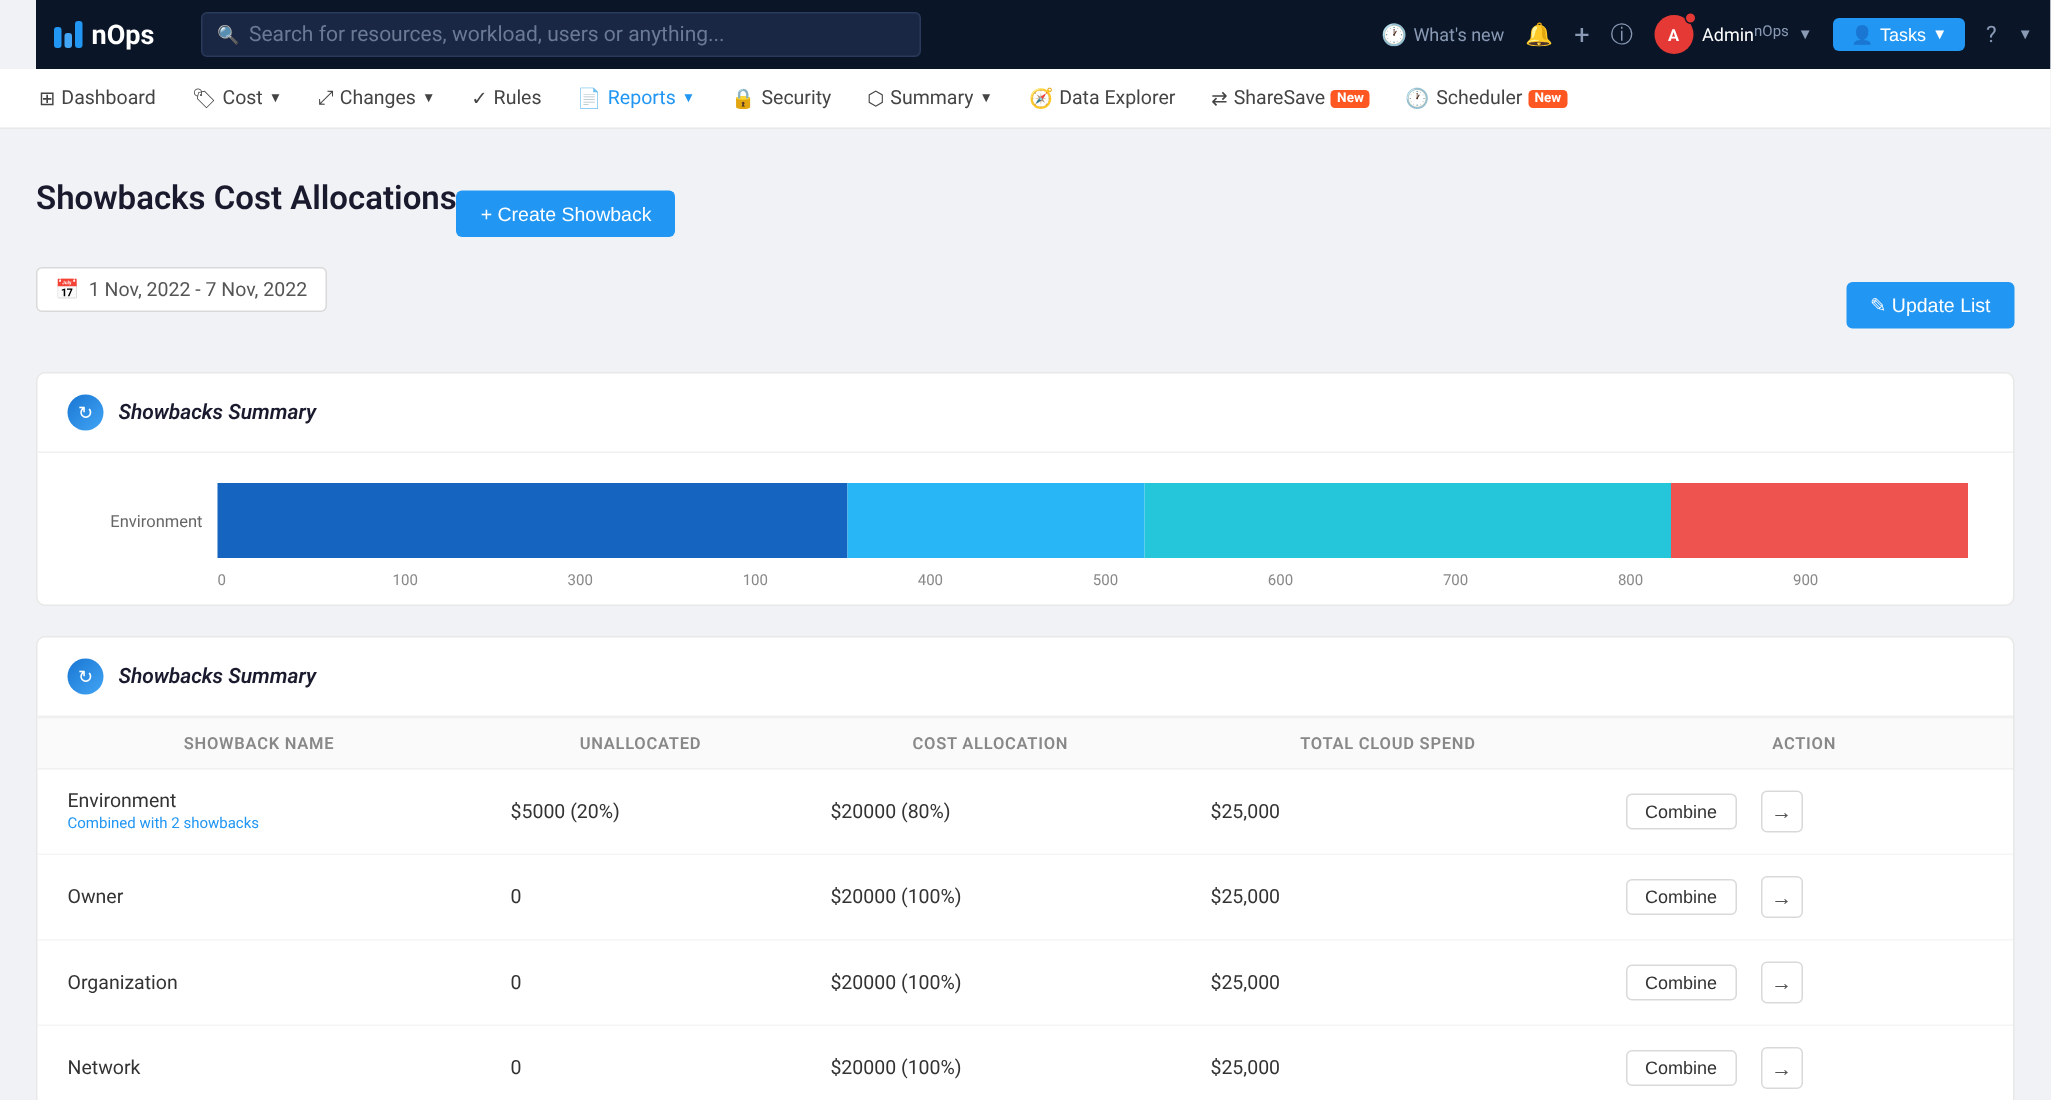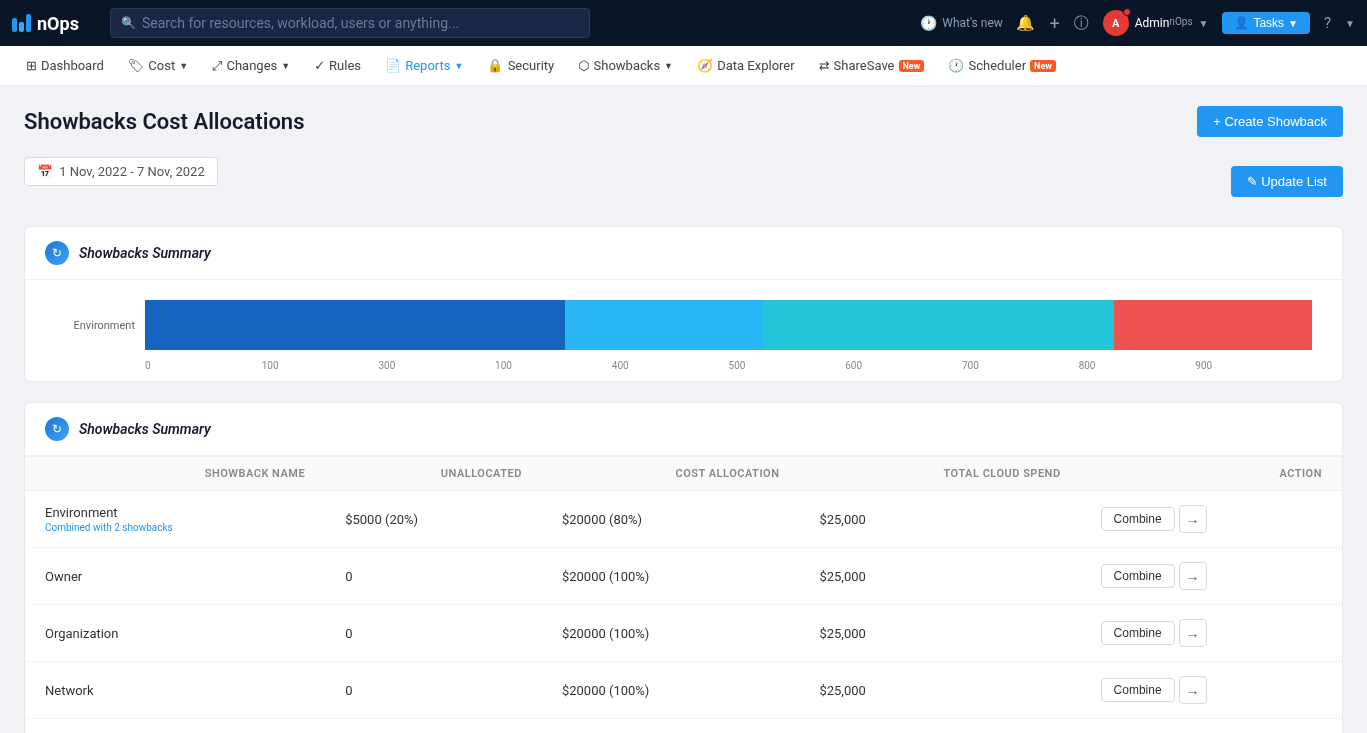--- a/index.html
+++ b/index.html
@@ -6,20 +6,21 @@
     body { font-family: -apple-system, BlinkMacSystemFont, 'Segoe UI', Roboto, sans-serif; font-size: 13px; background: #f0f2f5; color: #333; }
 
     
     .topnav {
       background: #0a1628;
       height: 46px;
       display: flex;
       align-items: center;
       padding: 0 12px;
       gap: 10px;
+      margin-left: 24px;
     }
     .logo-area {
       display: flex;
       align-items: center;
       gap: 6px;
       color: white;
       font-weight: 700;
       font-size: 18px;
       min-width: 80px;
     }
@@ -142,21 +143,21 @@
     }
 
     
     .page-content {
       padding: 20px 24px;
       background: #f0f2f5;
       min-height: calc(733px - 86px);
     }
     .page-header {
       display: flex;
-      justify-content: space-between;
+      justify-content: flex-start;
       align-items: center;
       margin-bottom: 20px;
     }
     .page-title {
       font-size: 22px;
       font-weight: 600;
       color: #1a1a2e;
     }
     .create-btn {
       background: #2196f3;
@@ -262,21 +263,21 @@
       width: 100%;
       border-collapse: collapse;
     }
     thead tr {
       background: #fafafa;
       border-top: 1px solid #f0f0f0;
       border-bottom: 1px solid #f0f0f0;
     }
     th {
       padding: 10px 20px;
-      text-align: right;
+      text-align: center;
       font-size: 11px;
       font-weight: 600;
       color: #888;
       letter-spacing: 0.5px;
       text-transform: uppercase;
     }
     td {
       padding: 14px 20px;
       border-bottom: 1px solid #f5f5f5;
       font-size: 13px;
@@ -289,21 +290,21 @@
       font-size: 10px;
     }
     .name-cell {
       display: flex;
       flex-direction: column;
       gap: 2px;
     }
     .action-cell {
       display: flex;
       align-items: center;
-      gap: 4px;
+      gap: 16px;
     }
     .combine-btn {
       background: white;
       border: 1px solid #d9d9d9;
       border-radius: 4px;
       padding: 4px 12px;
       font-size: 12px;
       color: #333;
       cursor: pointer;
     }
@@ -328,20 +329,21 @@
       padding: 8px 16px;
       font-size: 13px;
       cursor: pointer;
       display: flex;
       align-items: center;
       gap: 6px;
     }
     .header-right-btns {
       display: flex;
       gap: 10px;
+      margin-top: 21px;
     }
   </style>
 </head>
 <body>
 
 <nav class="topnav">
   <div class="logo-area">
     <div class="logo-icon">
       <div class="logo-bar" style="height:14px;"></div>
       <div class="logo-bar" style="height:10px; background:#42a5f5;"></div>
@@ -407,21 +409,21 @@
     <span>📄</span>
     <span>Reports</span>
     <span style="font-size:9px;">▼</span>
   </div>
   <div class="menu-item">
     <span>🔒</span>
     <span>Security</span>
   </div>
   <div class="menu-item">
     <span>⬡</span>
-    <span>Showbacks</span>
+    <span>Summary</span>
     <span style="font-size:9px;">▼</span>
   </div>
   <div class="menu-item">
     <span>🧭</span>
     <span>Data Explorer</span>
   </div>
   <div class="menu-item">
     <span>⇄</span>
     <span>ShareSave</span>
     <span class="badge-new">New</span>

